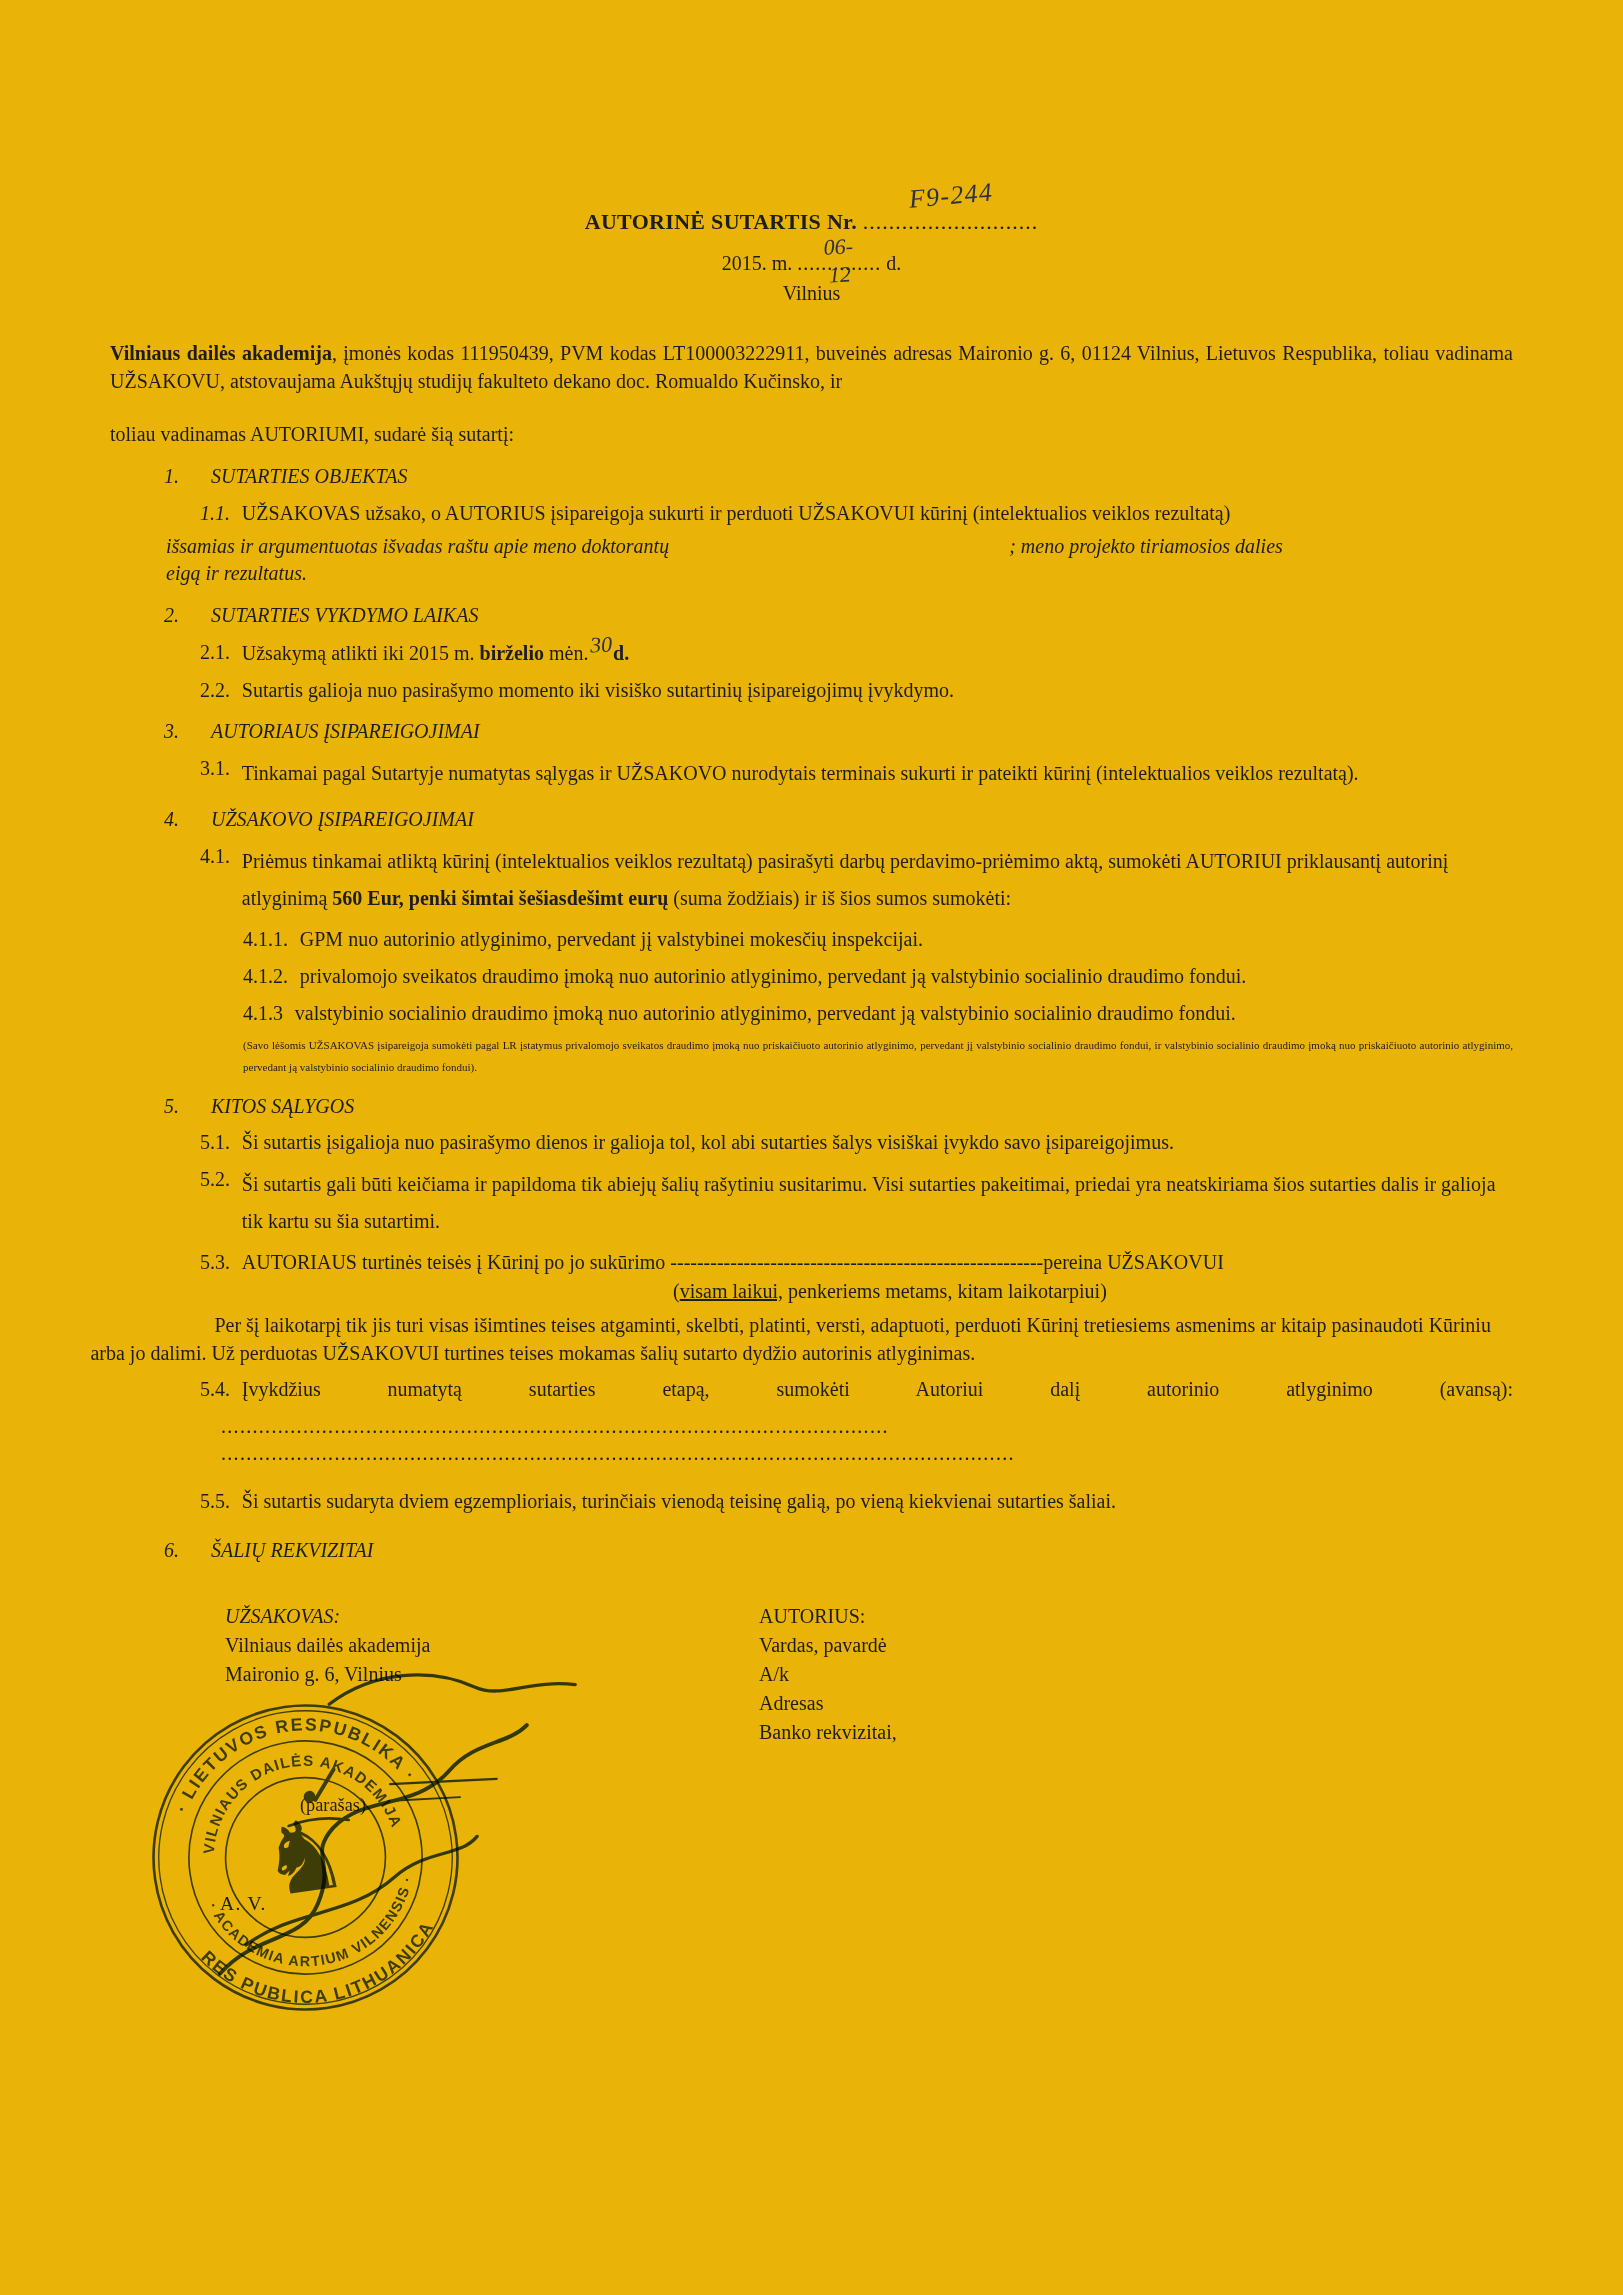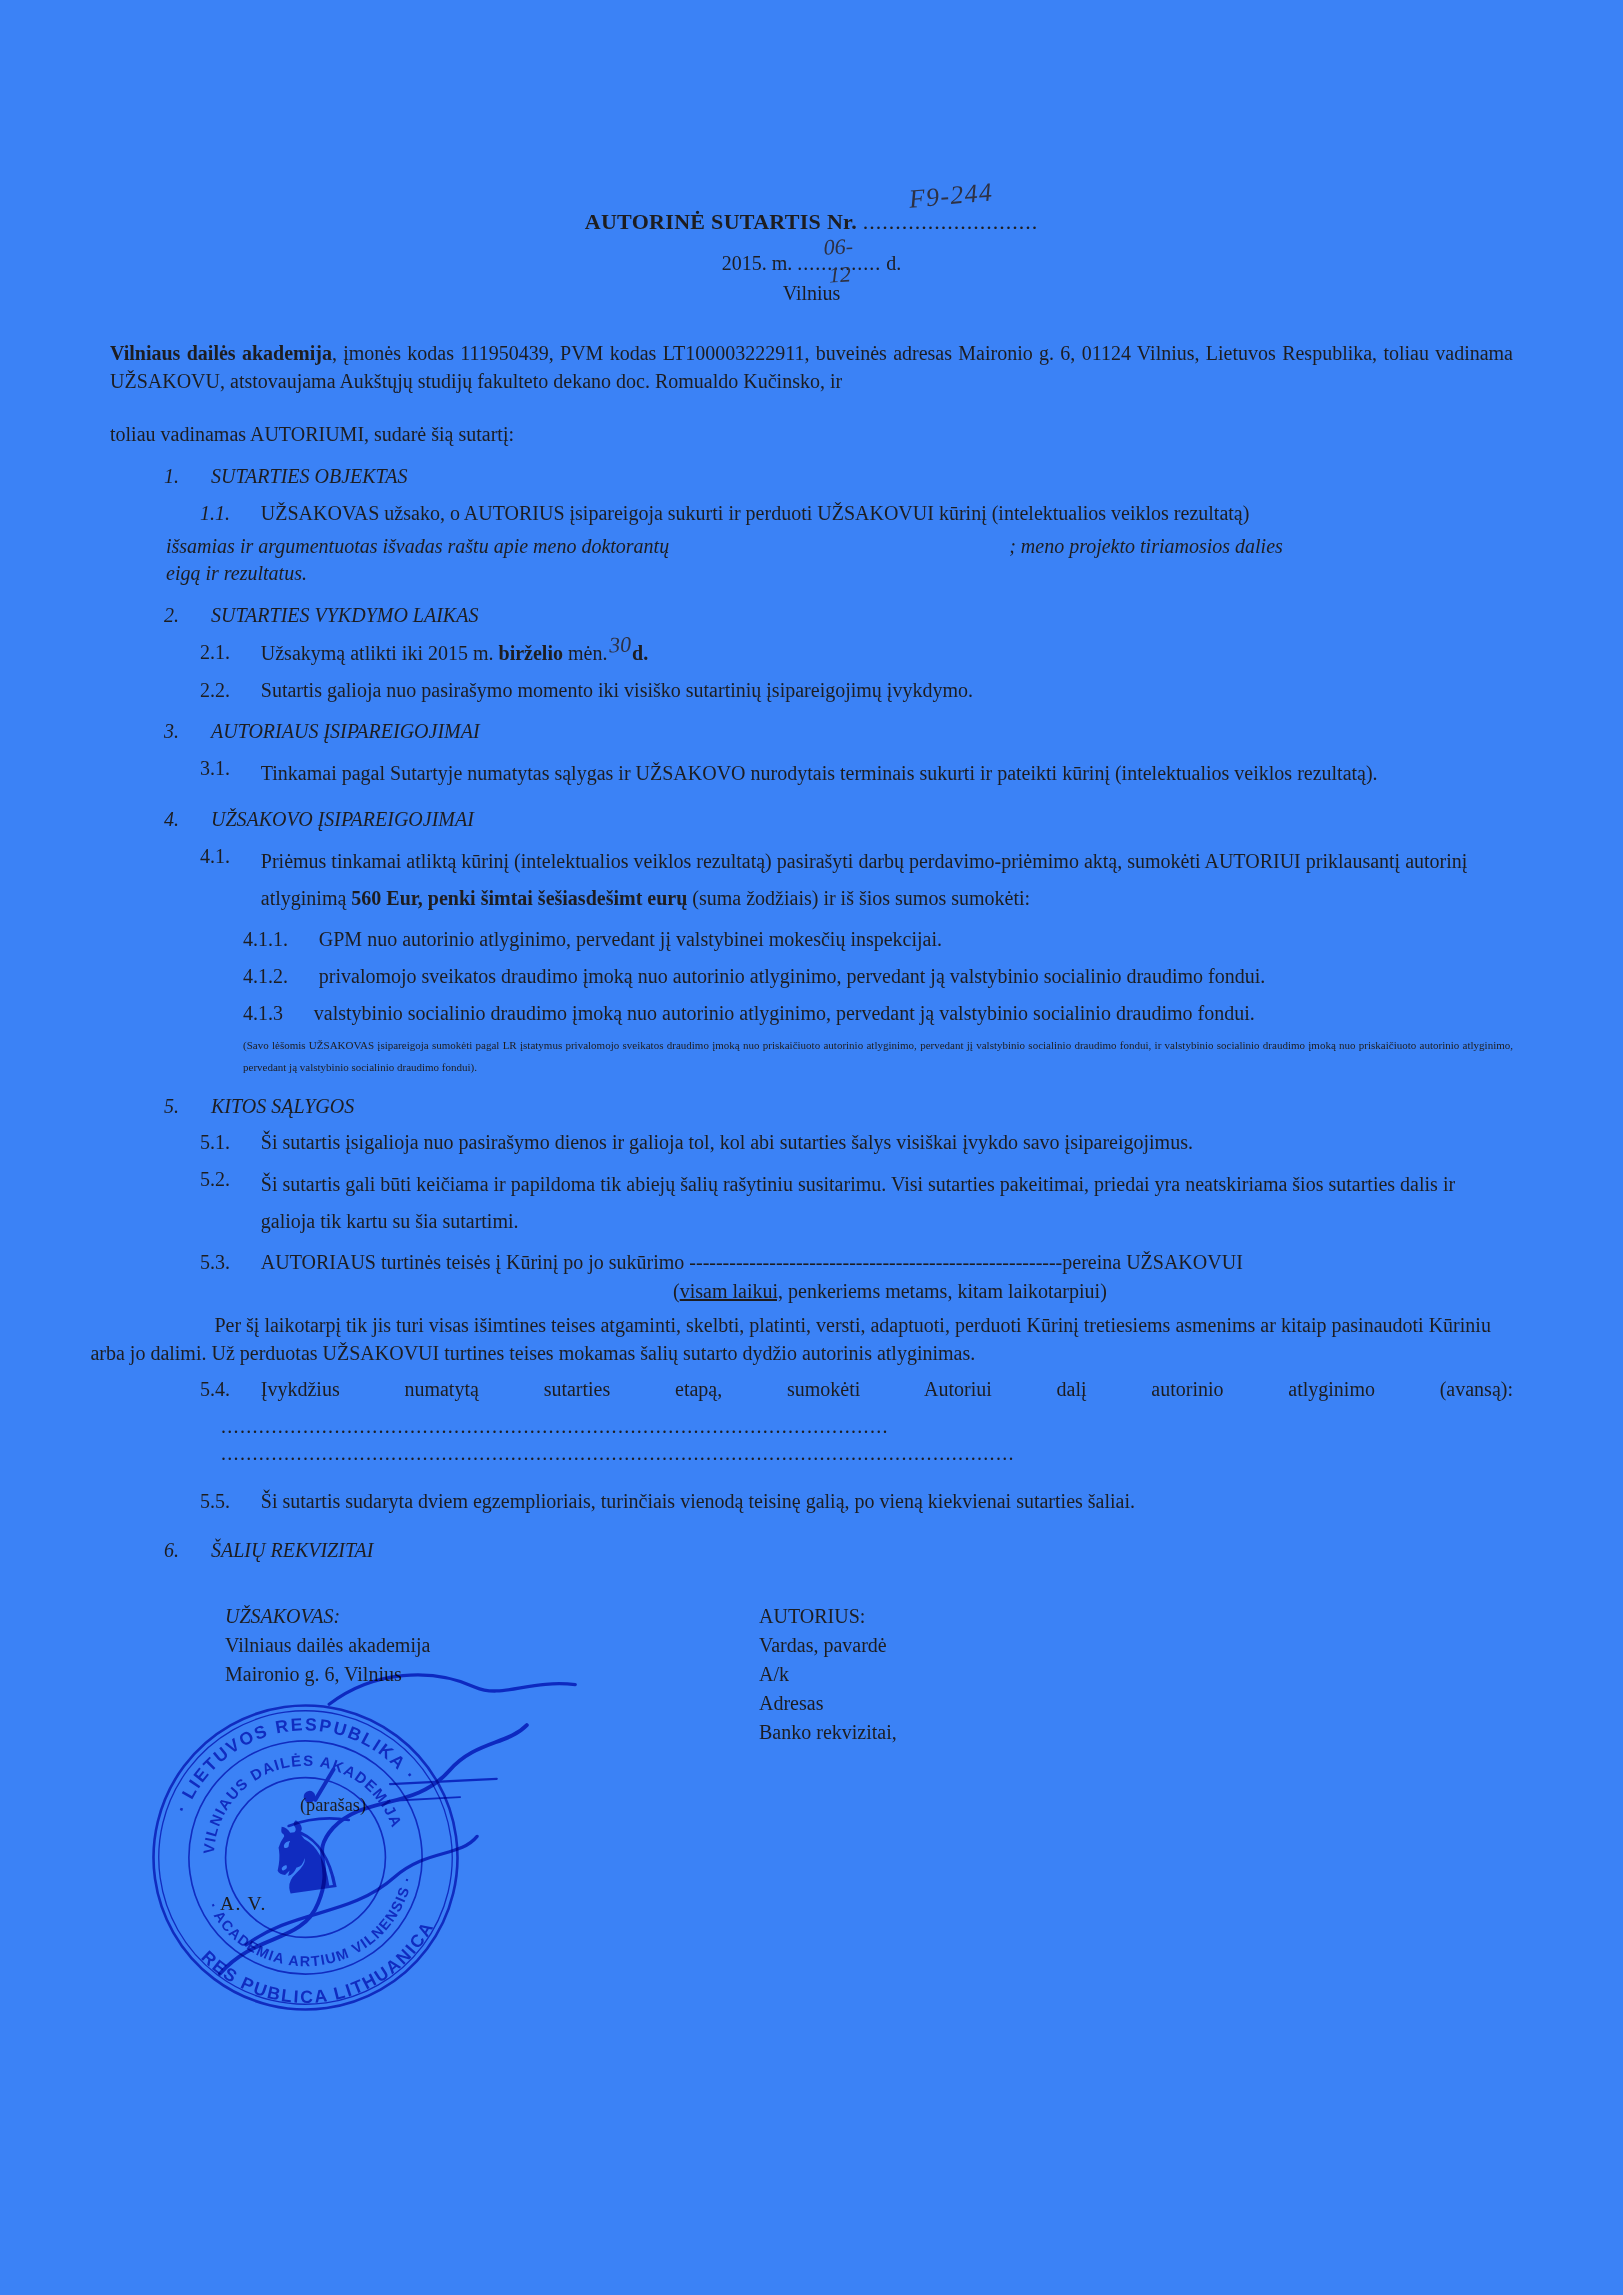--- a/index.html
+++ b/index.html
@@ -1,20 +1,20 @@
 <!DOCTYPE html>
 <html style="font-size:10.5px"><head>
 <meta charset="utf-8">
 <title>Document</title>
 <style>
   * { box-sizing: border-box; }
   html, body { margin: 0; padding: 0; background: #ffffff; }
   .page {
     position: relative; width: 1623px; height: 2295px;
-    background: #3b82f6; color: #1d1d20; overflow: hidden;
+    background: #eab308; color: #1d1d20; overflow: hidden;
     font-family: "Liberation Serif", serif;
   }
   .content { padding: 208px 110px 0 110px; font-size: 20px; line-height: 27.5px; }
   .center { text-align: center; }
   .italic { font-style: italic; }
 
   .title-line { font-size: 22px; font-weight: 700; letter-spacing: 0.3px; }
   .dots { letter-spacing: 1px; }
   .dots-wrap { position: relative; display: inline-block; }
   .hw { font-style: italic; color: #2e3143; display: inline-block; }
@@ -23,21 +23,21 @@
   .hw-day { position: relative; top: -7.9px; font-size: 22px; margin: 0 1.3px; transform: rotate(-3deg); }
   .date-line { margin-top: 14.4px; }
   .city { margin-top: 2.6px; }
 
   .para { margin: 0; }
   .intro { margin-top: 33px; text-align: justify; }
   .author-line { margin-top: 26px; }
 
   .sec-head { margin: 14.4px 0 0 54px; font-style: italic; display: flex; }
   .sec-no { flex: 0 0 47px; }
-  .clause { display: flex; margin: 9.2px 0 0 90px; gap: 19px; }
+  .clause { display: flex; margin: 9.2px 0 0 90px; }
   .clause.sub { margin-left: 133px; }
   .cl-no { flex: 0 0 auto; margin-right: 11.8px; }
   .cl-txt { flex: 1 1 auto; }
   .wide .cl-txt { line-height: 37px; }
   .desc-line { margin: 5.2px 0 0 56px; font-style: italic; }
   .gap { display: inline-block; width: 340px; }
   .note { margin: 7.9px 0 0 133px; font-size: 11px; line-height: 21.6px; text-align: justify; }
   .justified .cl-txt { text-align: justify; text-align-last: justify; }
   .dashes { letter-spacing: 0; }
   .paren-line { margin: 1.3px 0 0 563px; }

